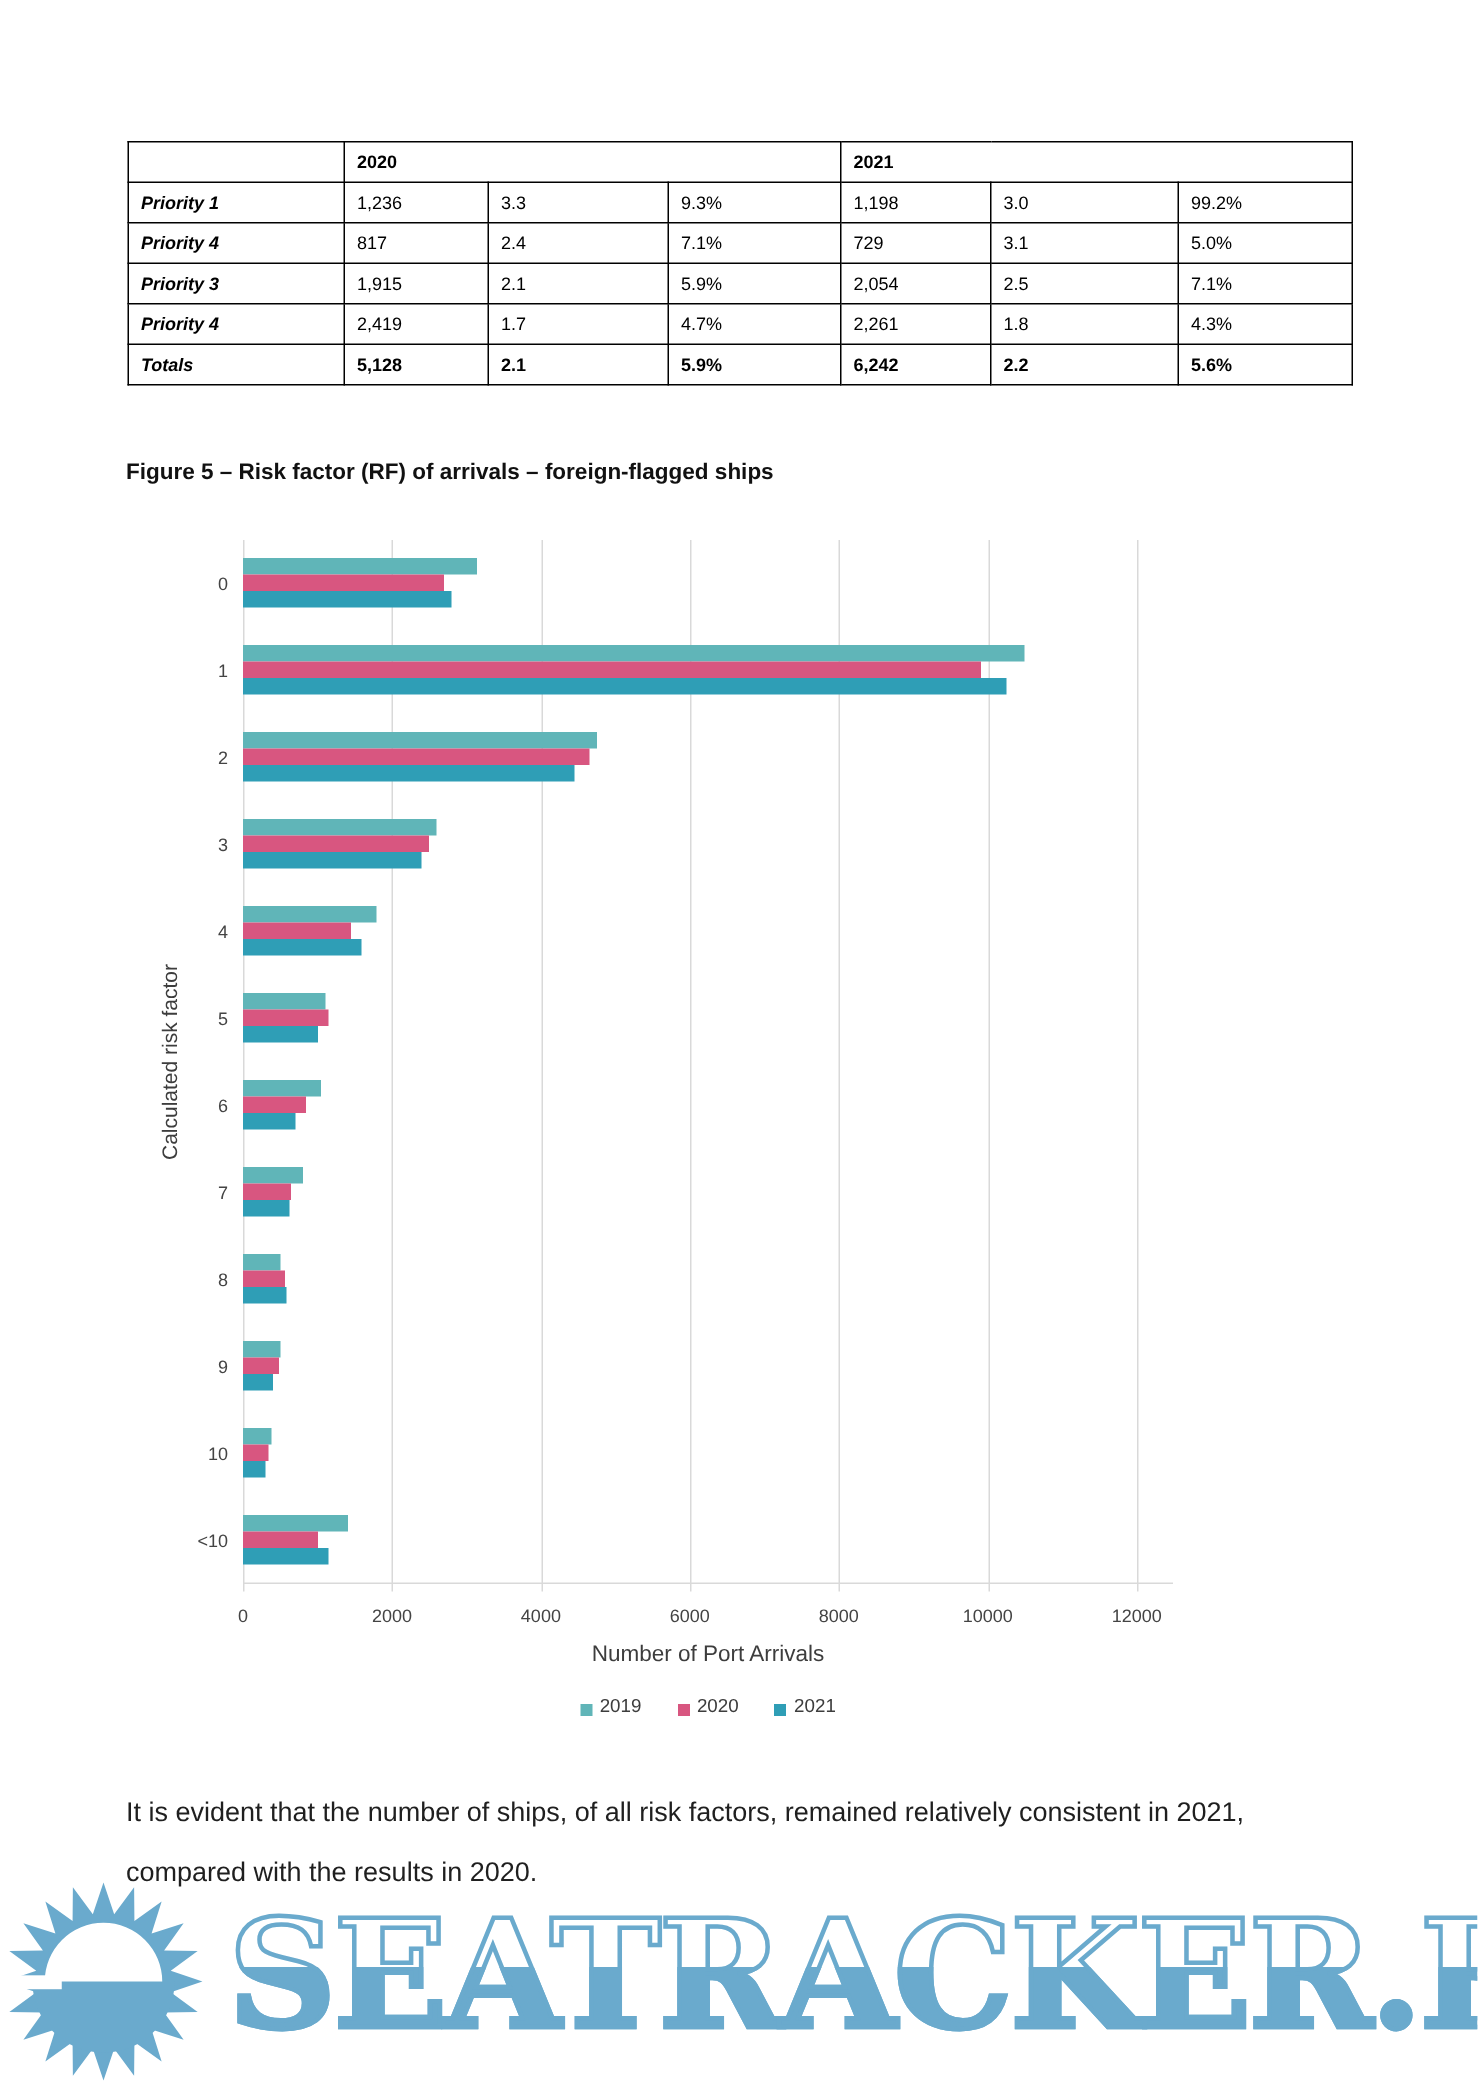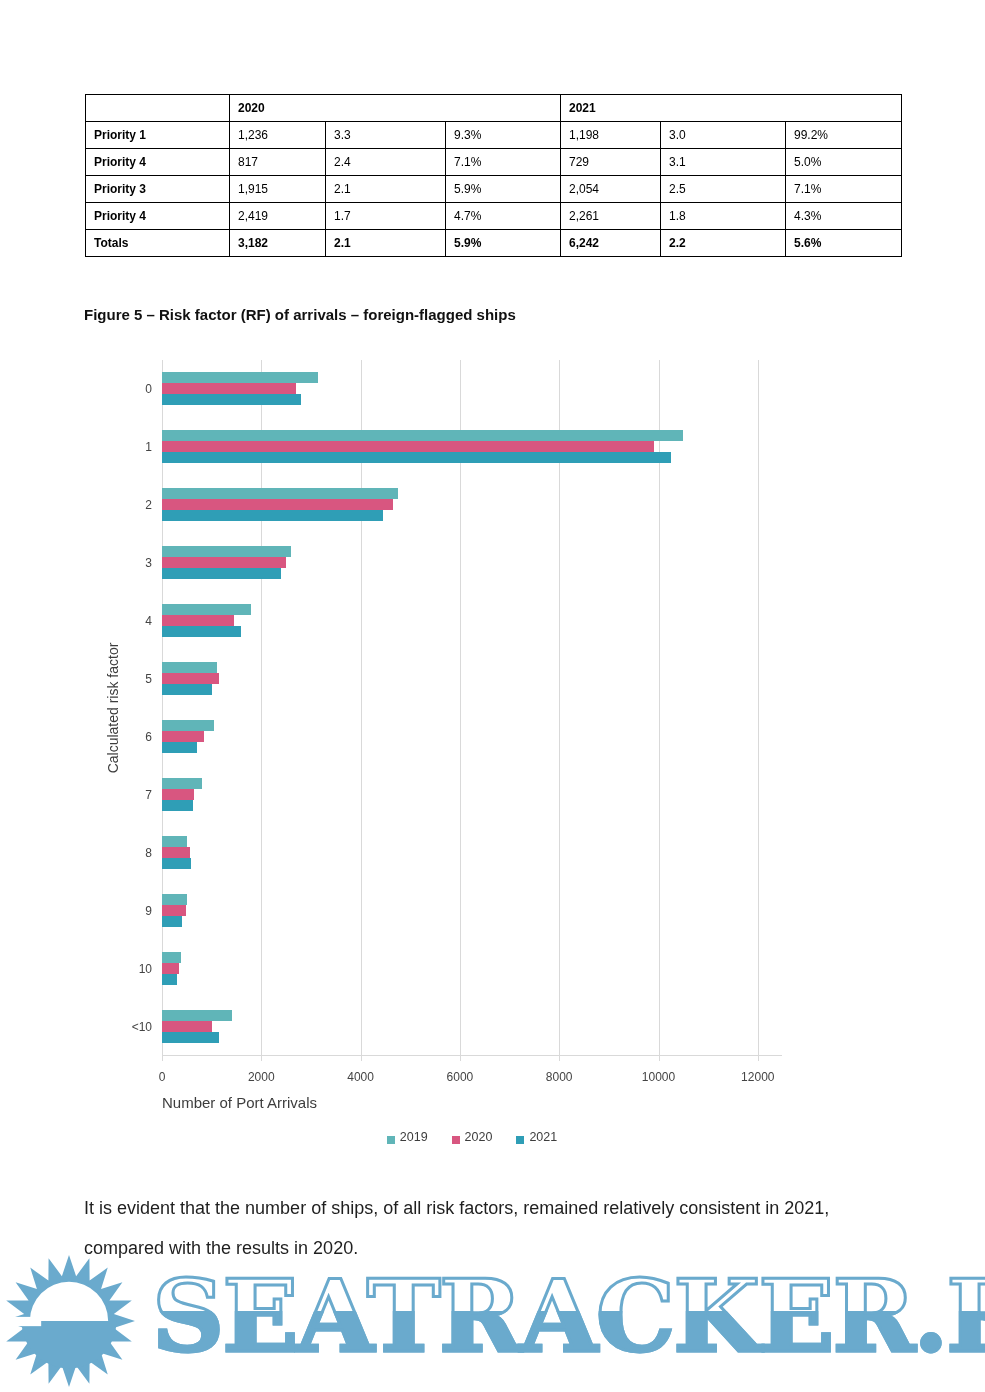--- a/index.html
+++ b/index.html
@@ -28,21 +28,21 @@
     border: 1.5px solid #000;
     padding: 4px 8px;
     height: 27px;
     text-align: left;
     vertical-align: middle;
     font-weight: normal;
     white-space: nowrap;
     overflow: hidden;
   }
   .doc-table th { font-weight: bold; }
-  .doc-table td.row-label { font-weight: bold; }
+  .doc-table td.row-label { font-weight: bold; font-style: italic; }
   .doc-table tr.totals td { font-weight: bold; }
 
   
   .figure-caption {
     position: absolute;
     left: 84px;
     top: 306px;
     font-size: 15px;
     font-weight: bold;
     color: #111;
@@ -97,21 +97,21 @@
     position: absolute;
     transform: translateX(-50%);
     font-size: 12px;
     color: #444;
     white-space: nowrap;
   }
   .x-axis-title {
     position: absolute;
     left: 0; top: 734px;
     width: 620px;
-    text-align: left;
+    text-align: center;
     font-size: 15px;
     color: #3d3d3d;
   }
   .legend {
     position: absolute;
     left: 0; top: 770px;
     width: 620px;
     display: flex;
     justify-content: center;
     align-items: center;
@@ -207,21 +207,21 @@
           <td class="row-label">Priority 4</td>
           <td>2,419</td>
           <td>1.7</td>
           <td>4.7%</td>
           <td>2,261</td>
           <td>1.8</td>
           <td>4.3%</td>
         </tr>
         <tr class="totals">
           <td class="row-label">Totals</td>
-          <td>3,182</td>
+          <td>5,128</td>
           <td>2.1</td>
           <td>5.9%</td>
           <td>6,242</td>
           <td>2.2</td>
           <td>5.6%</td>
         </tr>
       </tbody>
   </table>
 
   <div class="figure-caption">Figure 5 – Risk factor (RF) of arrivals – foreign-flagged ships</div>

